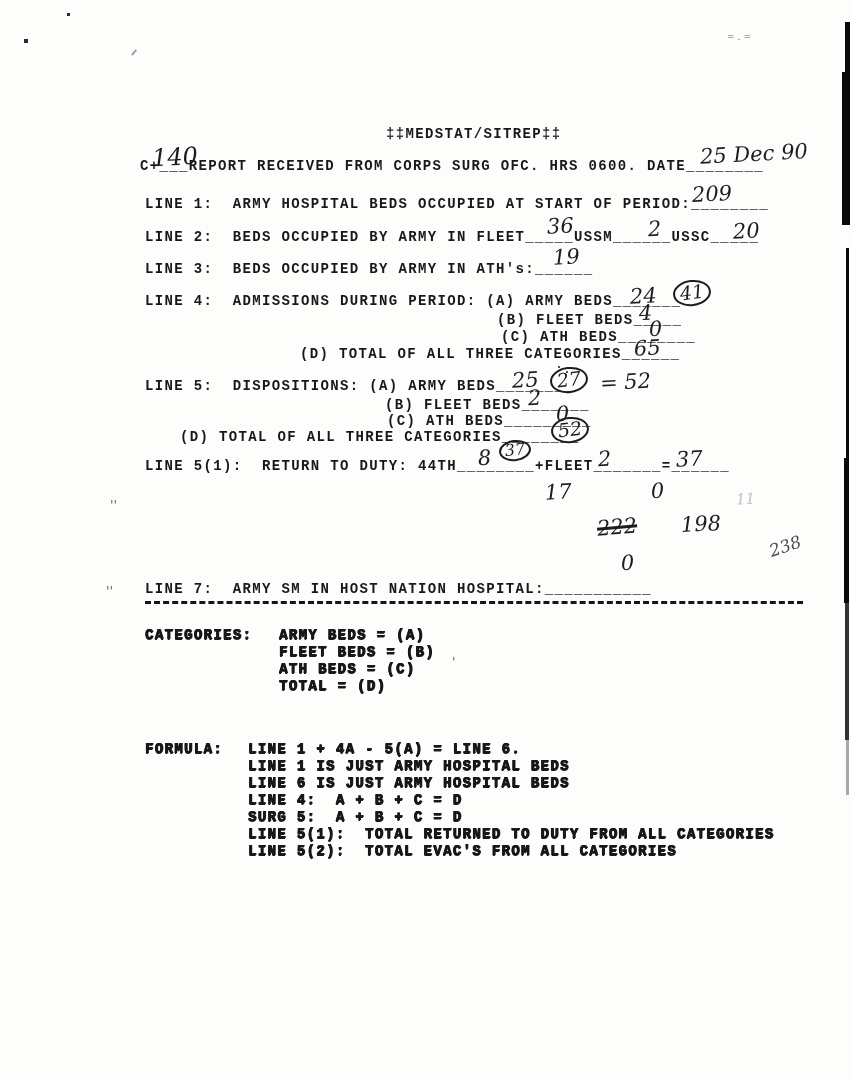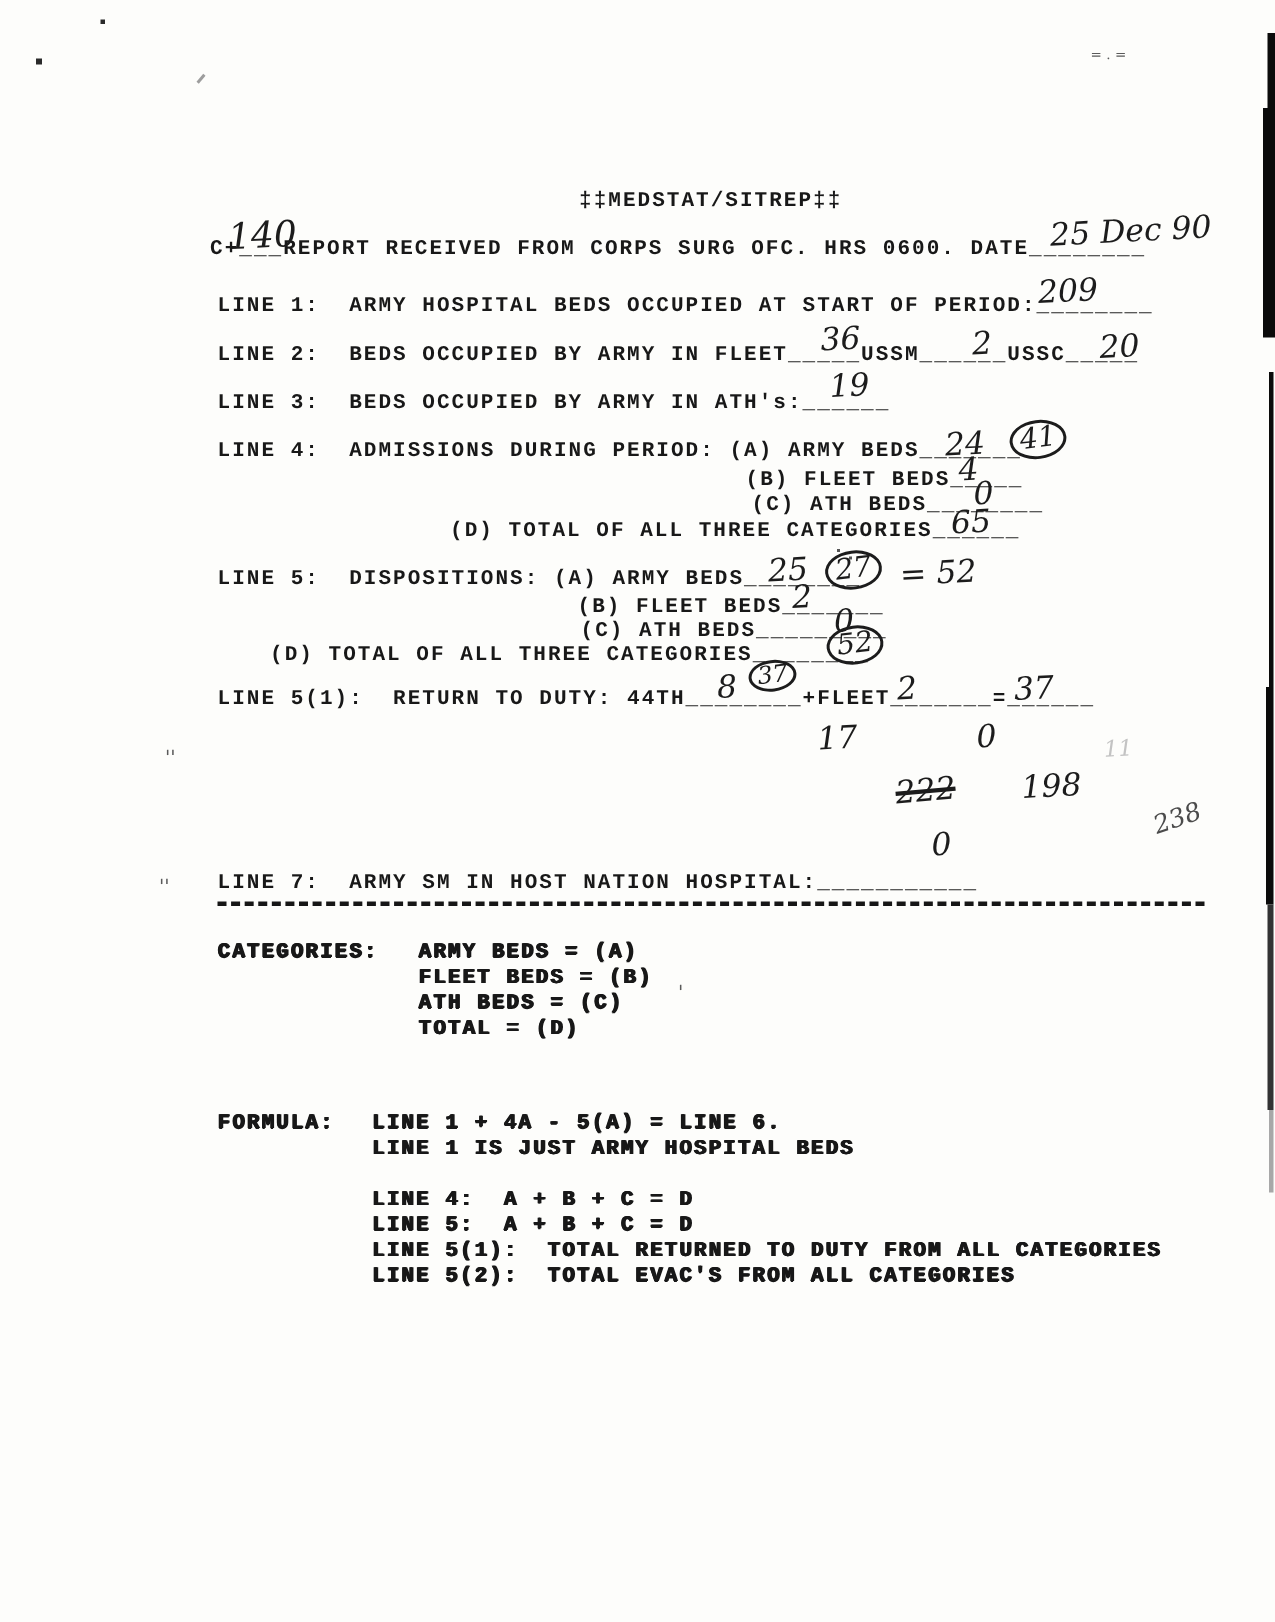--- a/index.html
+++ b/index.html
@@ -118,22 +118,23 @@
   <div class="t heavy" style="left:145px;top:627px">CATEGORIES:</div>
   <div class="t heavy" style="left:279px;top:627px">ARMY BEDS = (A)</div>
   <div class="t heavy" style="left:279px;top:644px">FLEET BEDS = (B)</div>
   <div class="t heavy" style="left:279px;top:661px">ATH BEDS = (C)</div>
   <div class="t heavy" style="left:279px;top:678px">TOTAL = (D)</div>
   <span class="mark" style="left:452px;top:656px">'</span>
 
   <div class="t heavy" style="left:145px;top:741px">FORMULA:</div>
   <div class="t heavy" style="left:248px;top:741px">LINE 1 + 4A - 5(A) = LINE 6.</div>
   <div class="t heavy" style="left:248px;top:758px">LINE 1 IS JUST ARMY HOSPITAL BEDS</div>
+  <div class="t heavy" style="left:248px;top:775px">LINE 6 IS JUST ARMY HOSPITAL BEDS</div>
   <div class="t heavy" style="left:248px;top:792px">LINE 4:  A + B + C = D</div>
-  <div class="t heavy" style="left:248px;top:809px">LINE 5:  A + B + C = D</div>
+  <div class="t heavy" style="left:248px;top:809px">SURG 5:  A + B + C = D</div>
   <div class="t heavy" style="left:248px;top:826px">LINE 5(1):  TOTAL RETURNED TO DUTY FROM ALL CATEGORIES</div>
   <div class="t heavy" style="left:248px;top:843px">LINE 5(2):  TOTAL EVAC'S FROM ALL CATEGORIES</div>
 
   <div class="bar" style="left:845px;top:22px;width:5px;height:50px"></div>
   <div class="bar" style="left:842px;top:72px;width:8px;height:153px"></div>
   <div class="bar" style="left:846px;top:248px;width:3px;height:210px"></div>
   <div class="bar" style="left:844px;top:458px;width:5px;height:145px"></div>
   <div class="bar" style="left:845px;top:603px;width:4px;height:137px;background:#333"></div>
   <div class="bar" style="left:846px;top:740px;width:3px;height:55px;background:#a8a8a8"></div>
 

